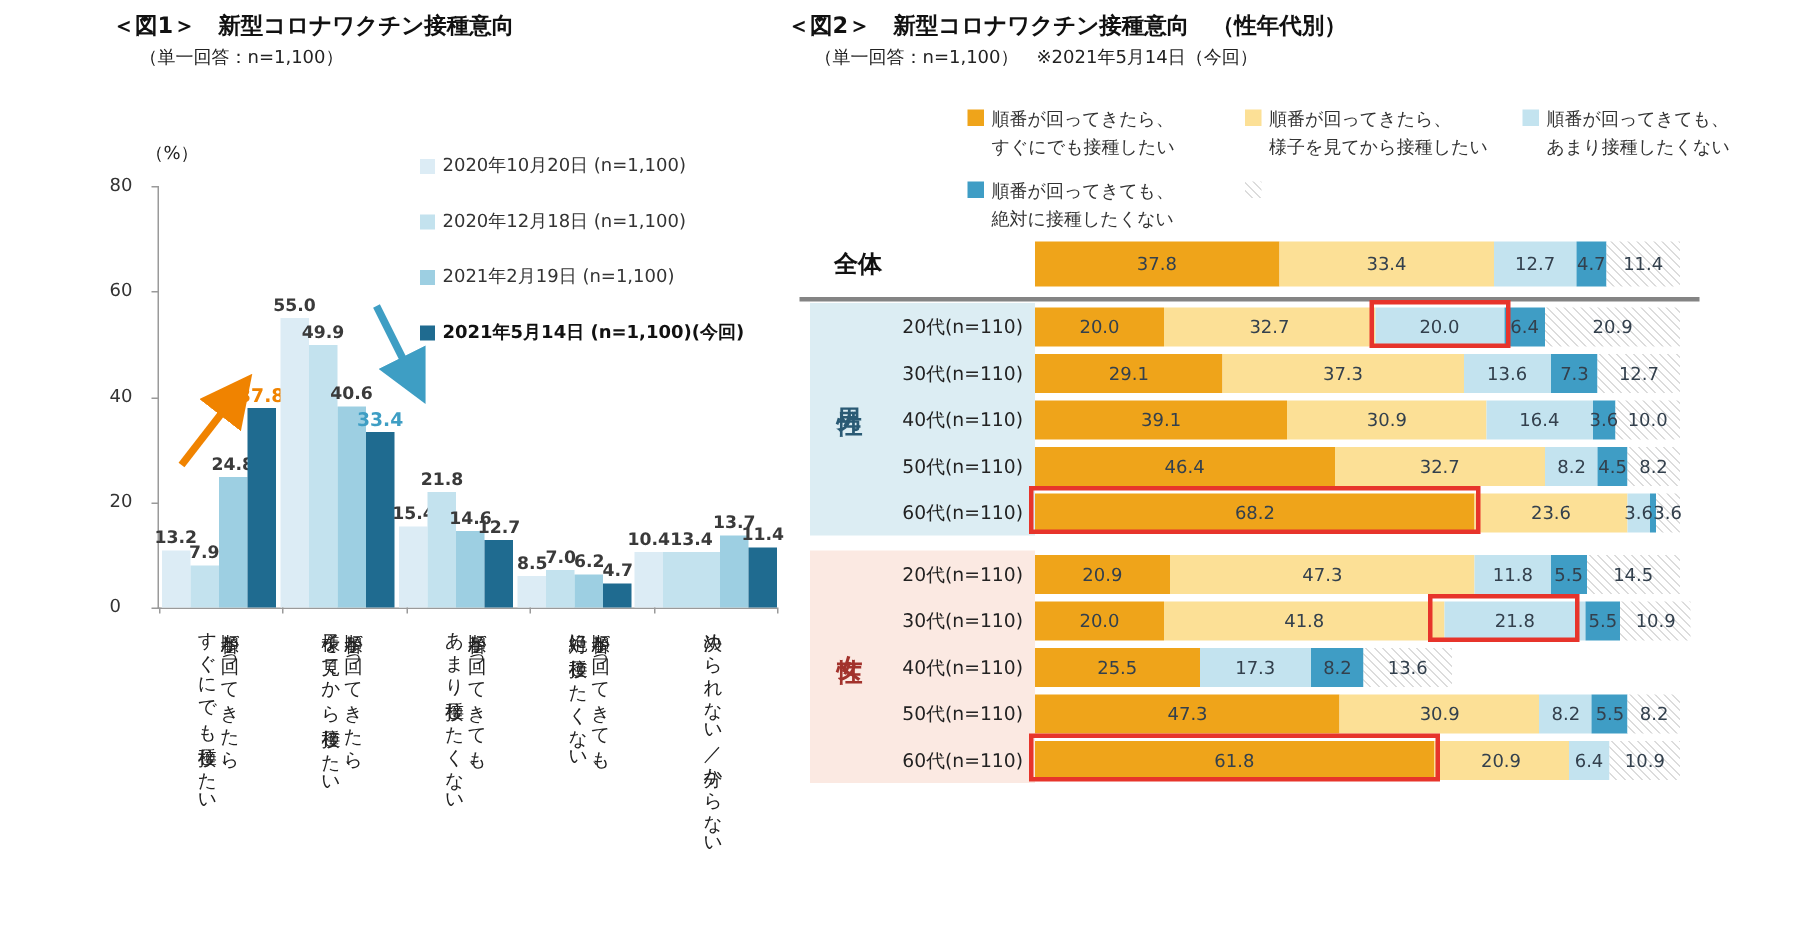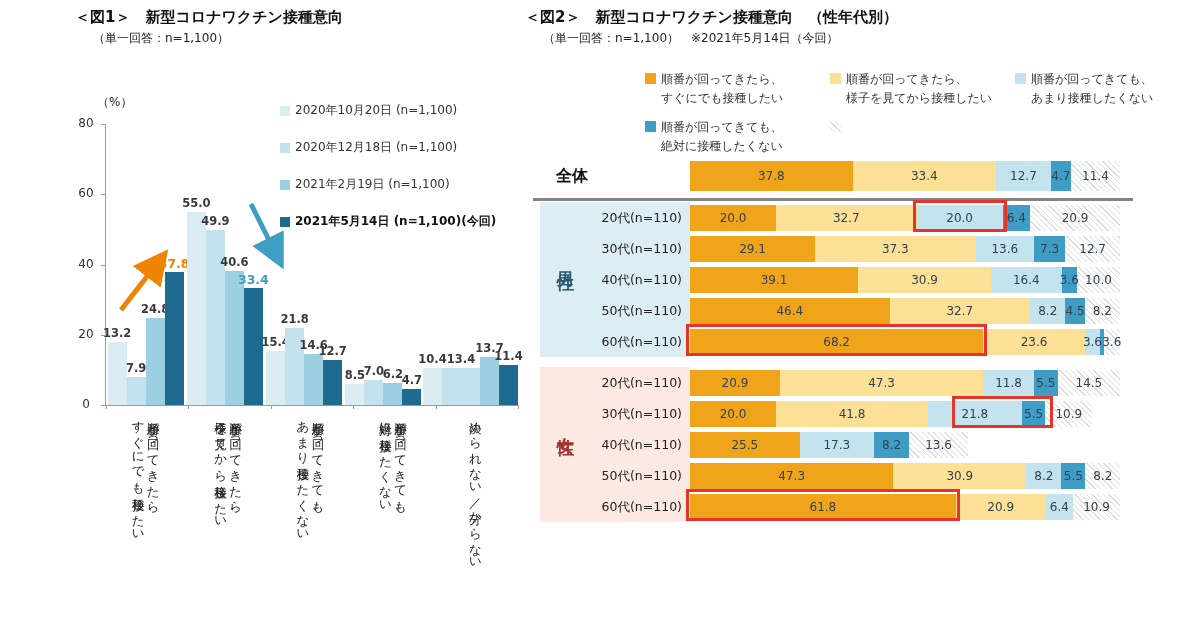--- a/index.html
+++ b/index.html
@@ -13,21 +13,21 @@
   
   #f1-unit{position:absolute;left:22px;top:86px;font-size:12px;}
   #f1-plot{position:absolute;left:30px;top:116px;width:412px;height:281px;
            border-left:1px solid #9a9a9a;border-bottom:1px solid #9a9a9a;}
   #f1-bars{position:absolute;left:0;top:0;width:100%;height:100%;display:flex;align-items:flex-end;}
   .f1-group{flex:1 1 0;display:flex;justify-content:center;align-items:flex-end;height:100%;}
   .f1-bar{width:19px;position:relative;}
   .f1-val{position:absolute;top:-16px;left:50%;transform:translateX(-50%);
           font-size:11.5px;font-weight:bold;color:#3a3a3a;white-space:nowrap;}
   .f1-ytick{position:absolute;width:5px;border-top:1px solid #9a9a9a;left:-5px;}
-  .f1-ylab{position:absolute;width:26px;left:-33px;text-align:center;font-size:12px;color:#333;}
+  .f1-ylab{position:absolute;width:26px;left:-33px;text-align:left;font-size:12px;color:#333;}
   .f1-xtick{position:absolute;top:100%;height:4px;border-left:1px solid #9a9a9a;}
   #f1-xlabels{position:absolute;left:30px;top:404px;width:412px;display:flex;}
   .f1-xcell{flex:1 1 0;display:flex;justify-content:center;}
   .f1-xtext{writing-mode:vertical-rl;text-orientation:upright;white-space:pre-line;
             font-size:12.5px;line-height:1.2;letter-spacing:1px;color:#222;height:212px;}
   #f1-legend{position:absolute;left:205px;top:94px;}
   .f1-leg-item{position:absolute;display:flex;align-items:center;white-space:nowrap;font-size:12px;color:#333;}
   .f1-leg-sw{width:10px;height:10px;margin-right:5px;flex:0 0 auto;}
   .f1-leg-item.current{font-weight:bold;color:#111;}
   #f1-arrows{position:absolute;left:0;top:0;width:450px;height:618px;pointer-events:none;}
@@ -55,21 +55,21 @@
 
 <div id="canvas">
 
   <div id="fig1" class="fig">
     <div class="fig-title">＜図1＞　新型コロナワクチン接種意向</div>
     <div class="fig-sub">（単一回答：n=1,100）</div>
     <div id="f1-unit">（%）</div>
     <div id="f1-plot">
       <div id="f1-bars">
           <div class="f1-group">
-            <div class="f1-bar" style="height: 63px; background: rgb(220, 236, 245);">
+            <div class="f1-bar" style="height: 38px; background: rgb(220, 236, 245);">
               <span class="f1-val">13.2</span>
             </div>
             <div class="f1-bar" style="height: 27.7488px; background: rgb(195, 226, 238);">
               <span class="f1-val">7.9</span>
             </div>
             <div class="f1-bar" style="height: 87.11px; background: rgb(157, 207, 226);">
               <span class="f1-val">24.8</span>
             </div>
             <div class="f1-bar" style="height: 132.773px; background: rgb(31, 107, 144);">
               <span class="f1-val" style="color: rgb(240, 131, 0); font-size: 12.5px;">37.8</span>
@@ -360,21 +360,21 @@
           </div>
           <div class="f2-seg hatch" style="width: 62.35px;">
             <span class="f2-segval">14.5</span>
           </div>
         </div>
         <div class="f2-rowlabel" style="top: 240px; line-height: 31px;">30代(n=110)</div>
         <div class="f2-bar" style="top: 242.5px; height: 26px;">
           <div class="f2-seg" style="width: 86px; background: rgb(239, 164, 26);">
             <span class="f2-segval">20.0</span>
           </div>
-          <div class="f2-seg" style="width: 152px; background: rgb(252, 224, 150); text-align: right;">
+          <div class="f2-seg" style="width: 187px; background: rgb(252, 224, 150); text-align: right;">
             <span class="f2-segval">41.8</span>
           </div>
           <div class="f2-seg" style="width: 93.74px; background: rgb(195, 227, 239);">
             <span class="f2-segval">21.8</span>
           </div>
           <div class="f2-seg" style="width: 23.65px; background: rgb(63, 157, 197);">
             <span class="f2-segval">5.5</span>
           </div>
           <div class="f2-seg hatch" style="width: 46.87px;">
             <span class="f2-segval">10.9</span>

